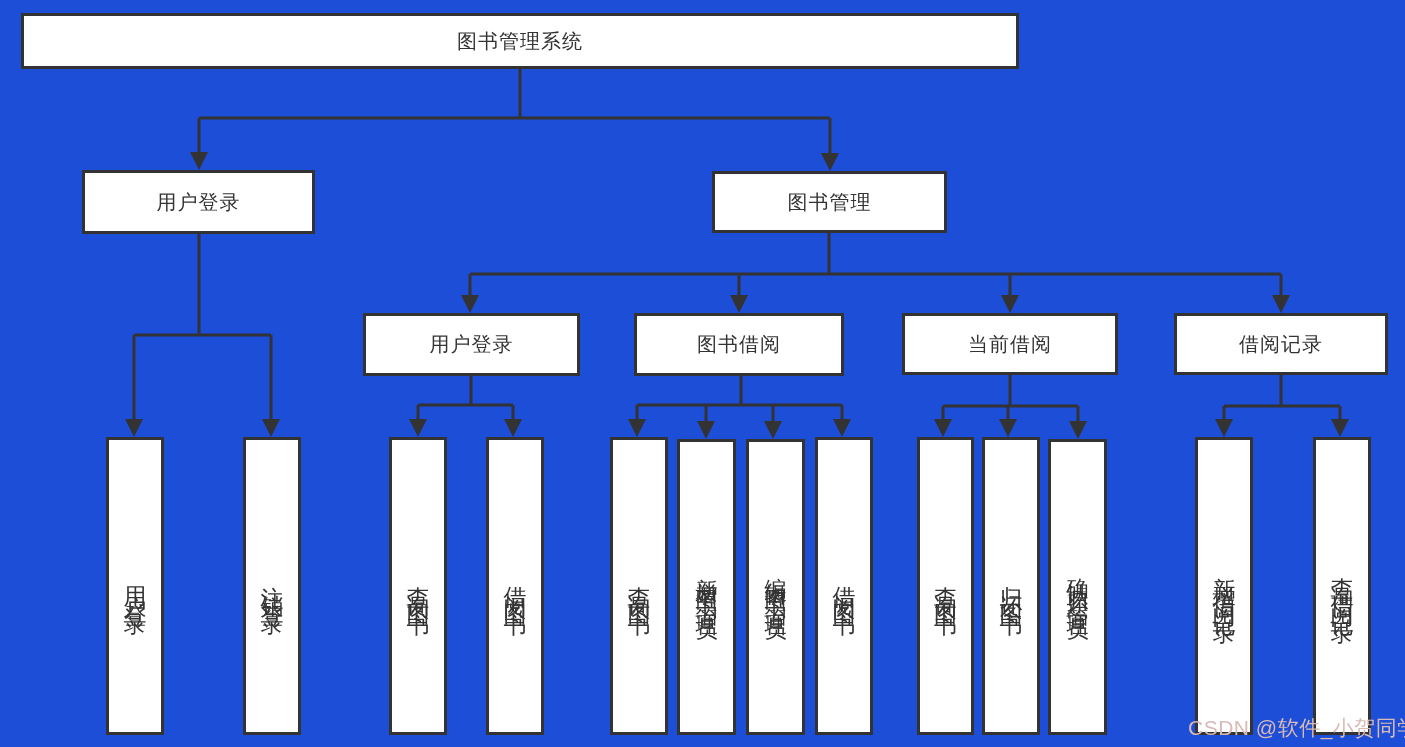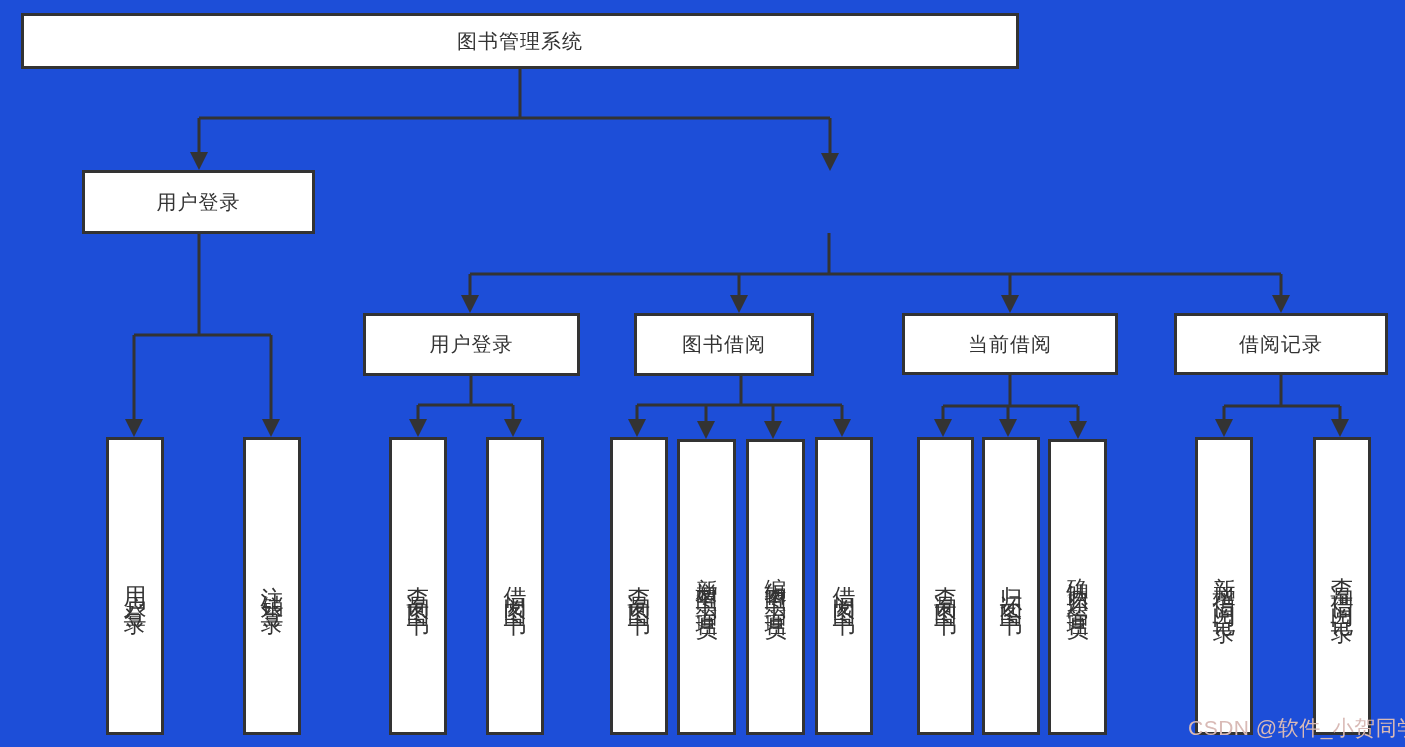--- a/index.html
+++ b/index.html
@@ -104,25 +104,28 @@
     </g>
   </svg>
 
   <div class="hbox" style="left:21px; top:13px; width:998px; height:56px;">
     <span>图书管理系统</span>
   </div>
 
   <div class="hbox" style="left:82px; top:170px; width:233px; height:64px;">
     <span>用户登录</span>
   </div>
+  <div class="hbox" style="left:712px; top:171px; width:235px; height:62px;">
+    <span>图书管理</span>
+  </div>
 
   <div class="hbox" style="left:363px; top:313px; width:217px; height:63px;">
     <span>用户登录</span>
   </div>
-  <div class="hbox" style="left:634px; top:313px; width:180px; height:63px;">
+  <div class="hbox" style="left:634px; top:313px; width:210px; height:63px;">
     <span>图书借阅</span>
   </div>
   <div class="hbox" style="left:902px; top:313px; width:216px; height:62px;">
     <span>当前借阅</span>
   </div>
   <div class="hbox" style="left:1174px; top:313px; width:214px; height:62px;">
     <span>借阅记录</span>
   </div>
 
   <div class="vbox" style="left:106px; top:437px; width:58px; height:298px;">

